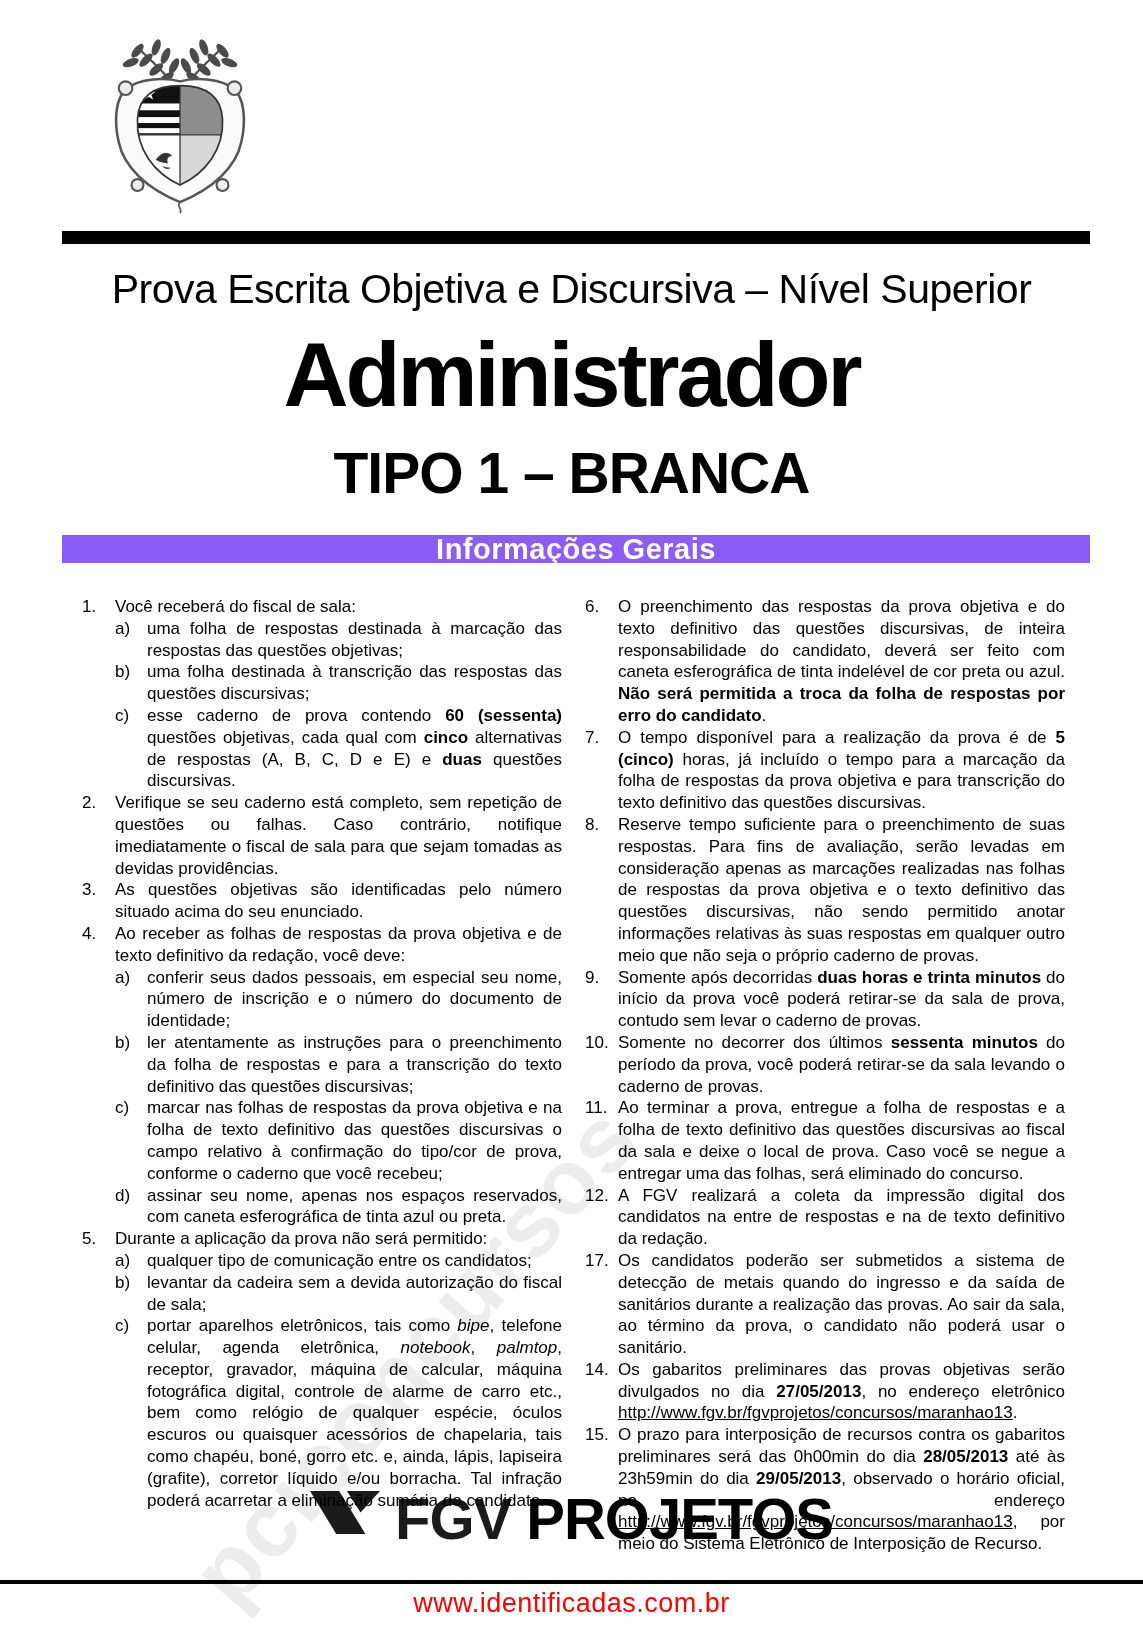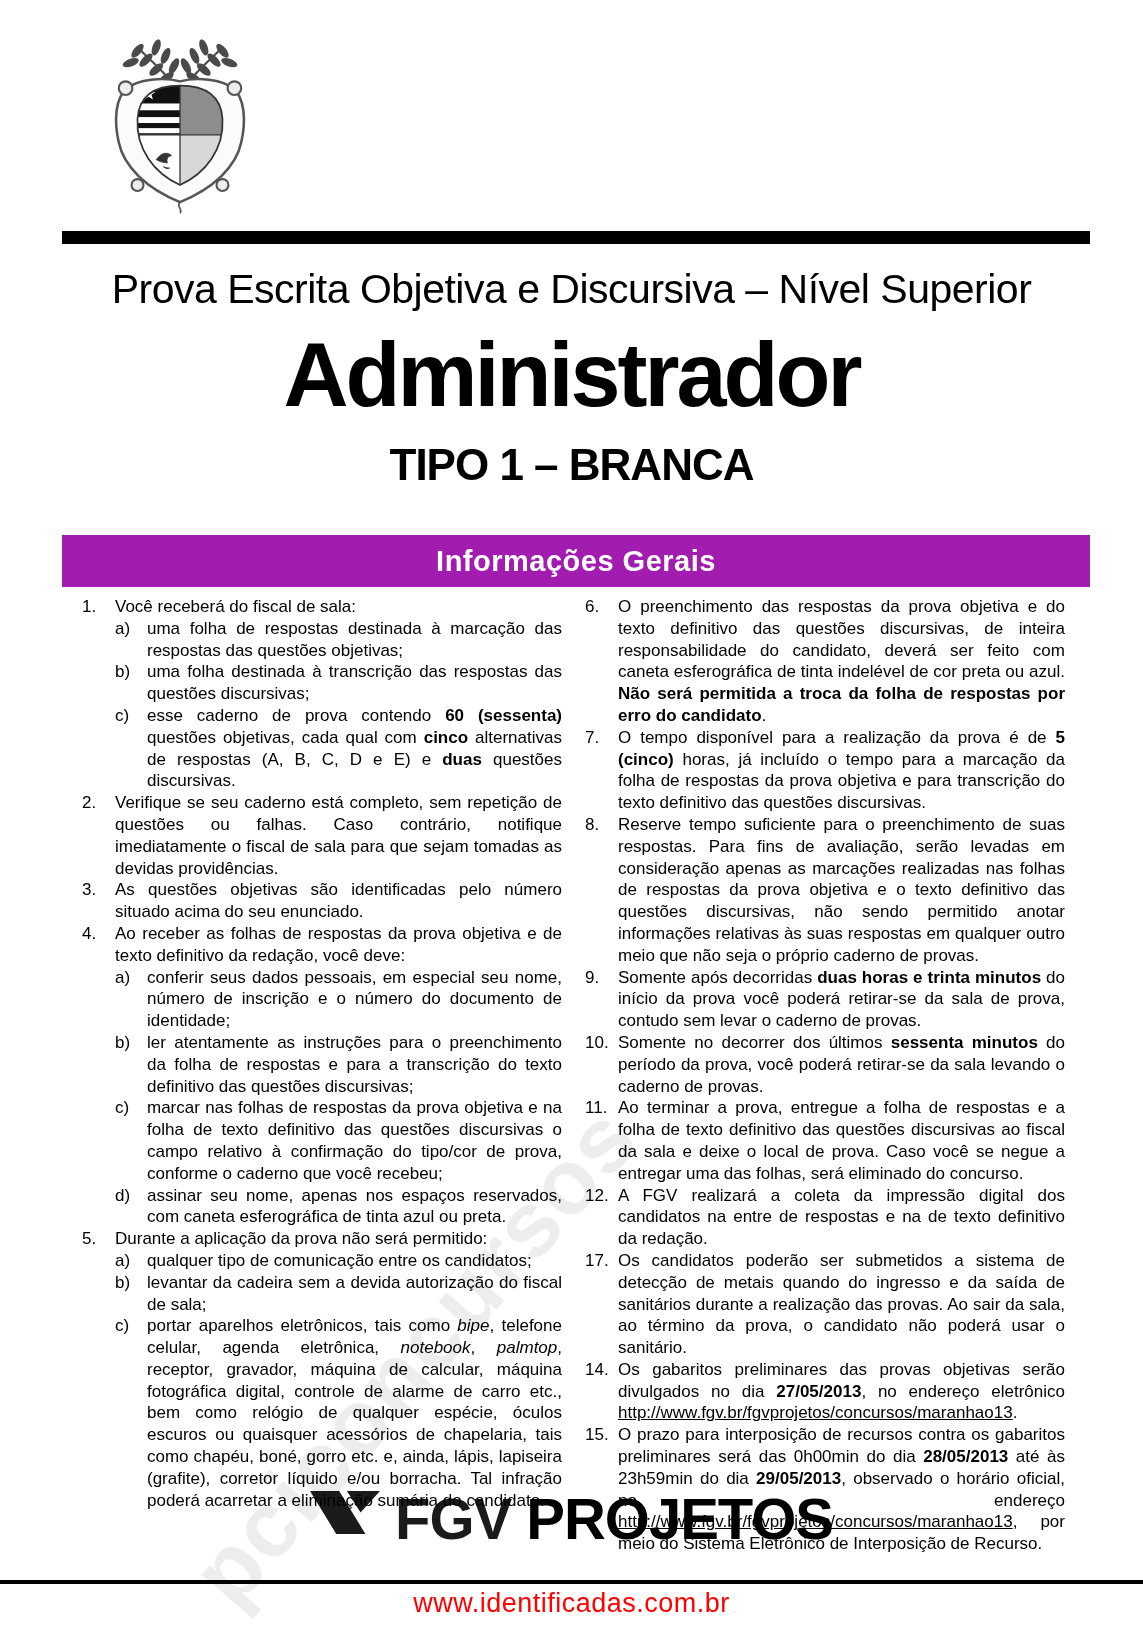--- a/index.html
+++ b/index.html
@@ -19,23 +19,23 @@
   .h-title{font-size:40px;font-weight:bold;letter-spacing:-0.5px;line-height:1.1;}
   .h-subtitle{font-size:24px;font-weight:bold;margin-top:13px;letter-spacing:0.2px;}
   .h-edition{font-size:26px;font-weight:normal;margin-top:16px;}
   .rule-top{position:absolute;top:231px;left:62px;right:53px;height:13px;background:#000;}
   
   .exam-level{position:absolute;top:266px;left:0;width:100%;text-align:center;
     font-size:41px;font-weight:normal;letter-spacing:-0.5px;}
   .exam-role{position:absolute;top:324px;left:0;width:100%;text-align:center;
     font-size:90px;font-weight:bold;letter-spacing:-3px;}
   .exam-type{position:absolute;top:440px;left:0;width:100%;text-align:center;
-    font-size:44px;font-weight:bold;letter-spacing:-1px;}
-  
-  .section-bar{position:absolute;top:535px;left:62px;right:53px;height:52px;background:#a21caf;
+    font-size:57px;font-weight:bold;letter-spacing:-1px;}
+  
+  .section-bar{position:absolute;top:535px;left:62px;right:53px;height:28px;background:#8b5cf6;
     display:flex;align-items:center;justify-content:center;}
   .section-bar span{color:#fff;font-size:29px;font-weight:bold;letter-spacing:0.5px;}
   
   .columns{position:absolute;top:596px;left:82px;display:flex;gap:23px;z-index:2;}
   .col{width:480px;}
   .item{display:flex;}
   .inum{flex:none;width:33px;font-size:17px;line-height:21.8px;}
   .ibody{flex:1;min-width:0;}
   .ptext{font-size:17px;line-height:21.8px;text-align:justify;}
   .sub{display:flex;}

